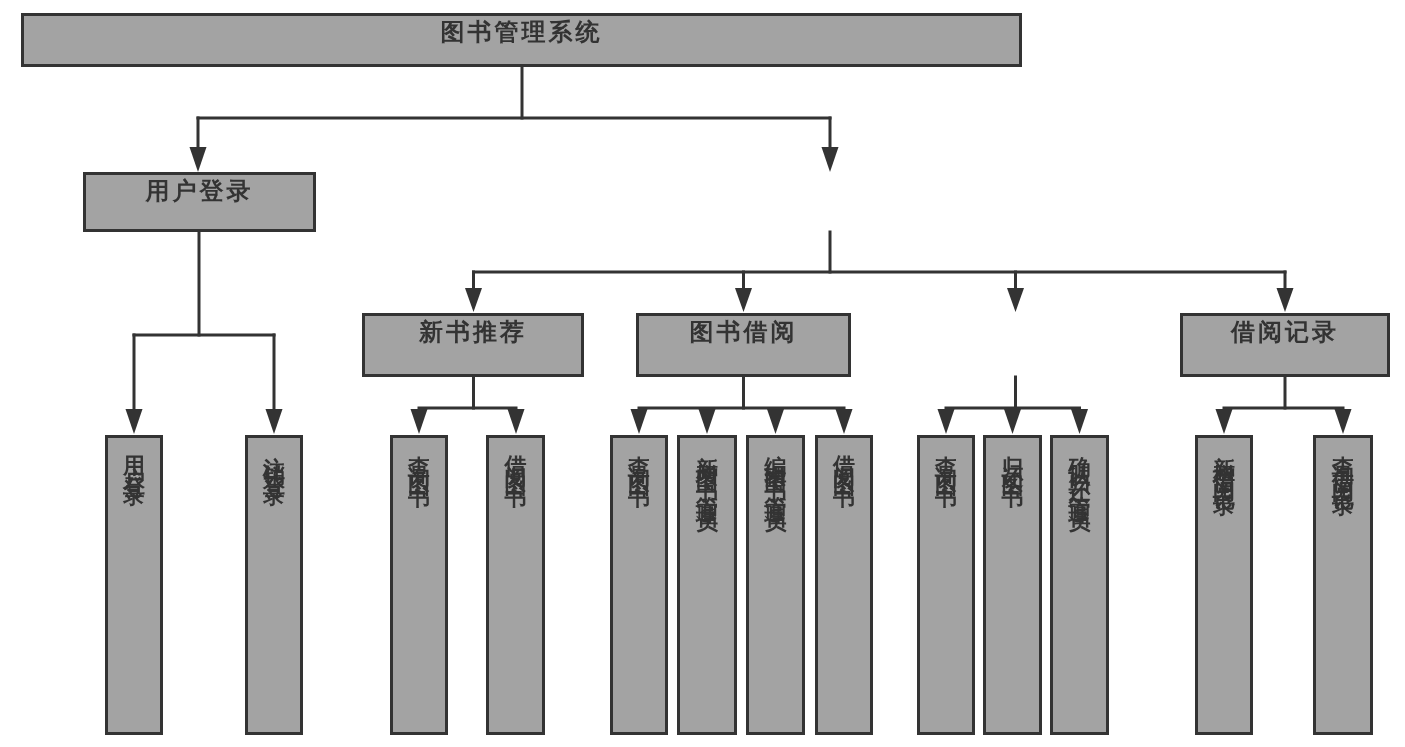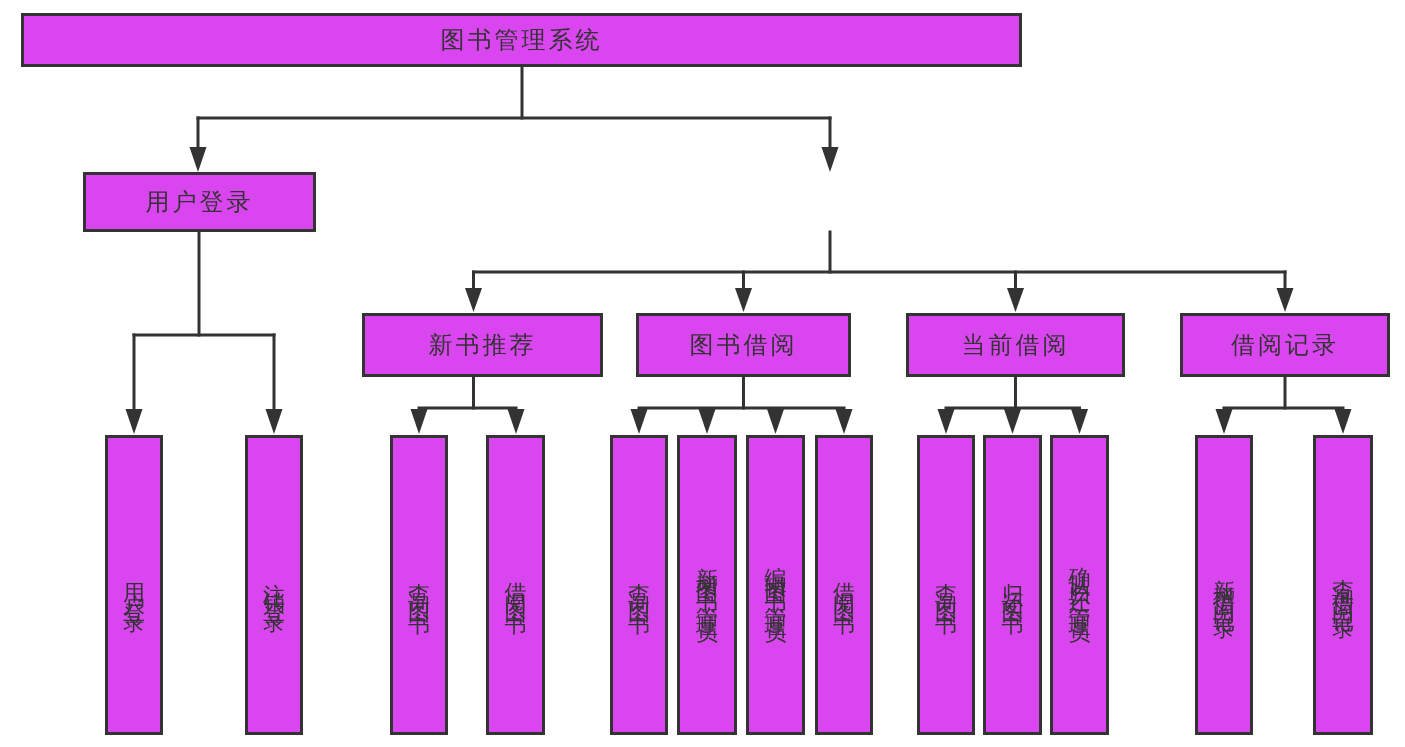--- a/index.html
+++ b/index.html
@@ -4,23 +4,23 @@
 <style>
   html,body{margin:0;padding:0;background:#ffffff;}
   body{
     width:1405px;height:747px;position:relative;overflow:hidden;
     font-family:"Liberation Sans","DejaVu Sans",sans-serif;
     color:#333333;
   }
   #canvas{position:absolute;inset:0;width:1405px;height:747px;}
   svg.connectors{position:absolute;left:0;top:0;z-index:0;}
   .box{
-    position:absolute;box-sizing:border-box;background:#d946ef;
-    border:3px solid #333333;display:flex;align-items:center;justify-content:center;
-    z-index:1;color:#333333;
+    position:absolute;box-sizing:border-box;background:#a3a3a3;
+    border:3px solid #333333;display:flex;justify-content:center;
+    z-index:1;color:#333333;font-weight:bold;
   }
   .h-label{font-size:24px;letter-spacing:3px;white-space:nowrap;}
   .leaf .v-label{
     writing-mode:vertical-rl;text-orientation:mixed;
     font-size:22px;letter-spacing:10px;line-height:1;white-space:nowrap;
   }
   .leaf.long .v-label{letter-spacing:8px;}
   .watermark{
     position:absolute;right:12px;bottom:5px;z-index:2;
     font-size:20px;letter-spacing:1px;color:#b0b4ba;
@@ -88,28 +88,25 @@
   </svg>
 
   <div class="box" style="left:21px;top:13px;width:1001px;height:54px;">
     <span class="h-label">图书管理系统</span>
   </div>
 
   <div class="box" style="left:83px;top:172px;width:233px;height:60px;">
     <span class="h-label">用户登录</span>
   </div>
 
-  <div class="box" style="left:362px;top:313px;width:241px;height:64px;">
+  <div class="box" style="left:362px;top:313px;width:222px;height:64px;">
     <span class="h-label">新书推荐</span>
   </div>
   <div class="box" style="left:636px;top:313px;width:215px;height:64px;">
     <span class="h-label">图书借阅</span>
-  </div>
-  <div class="box" style="left:906px;top:313px;width:219px;height:64px;">
-    <span class="h-label">当前借阅</span>
   </div>
   <div class="box" style="left:1180px;top:313px;width:210px;height:64px;">
     <span class="h-label">借阅记录</span>
   </div>
 
   <div class="box leaf" style="left:105px;top:435px;width:58px;height:300px;">
     <span class="v-label">用户登录</span>
   </div>
   <div class="box leaf" style="left:245px;top:435px;width:58px;height:300px;">
     <span class="v-label">注销登录</span>

